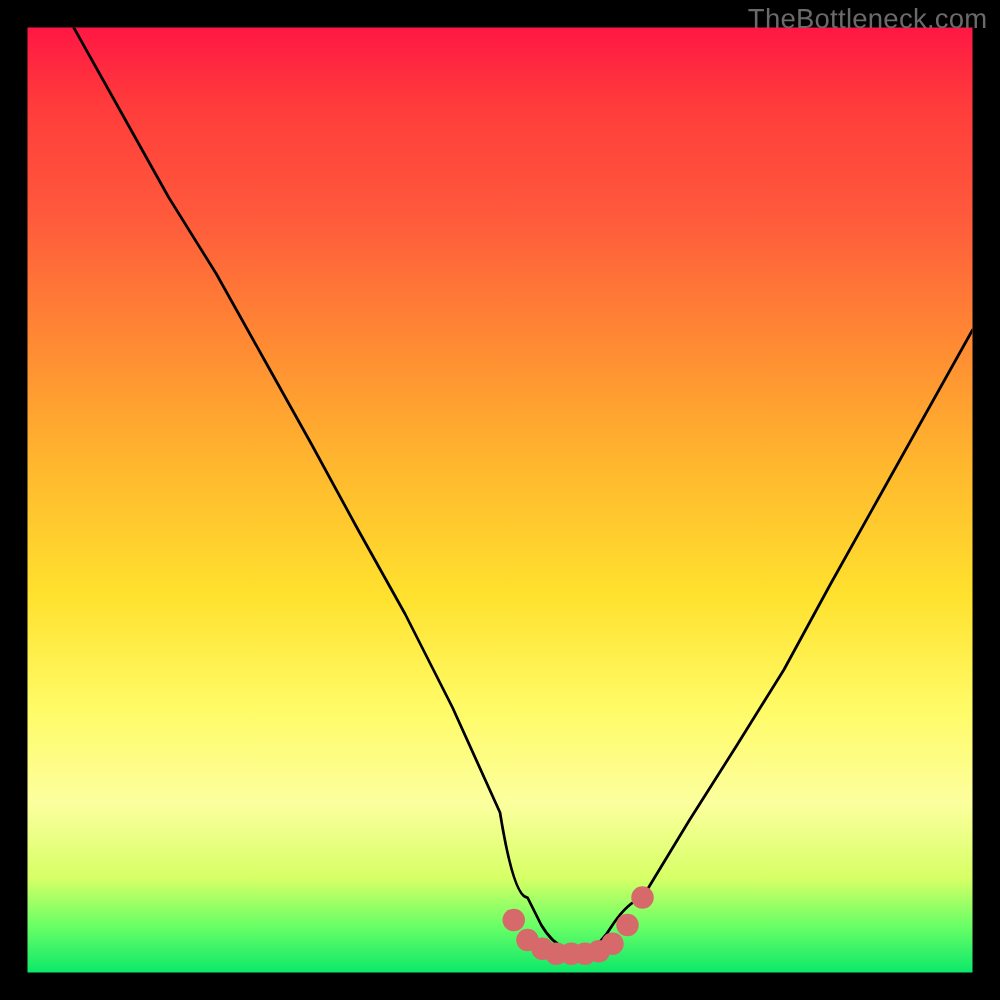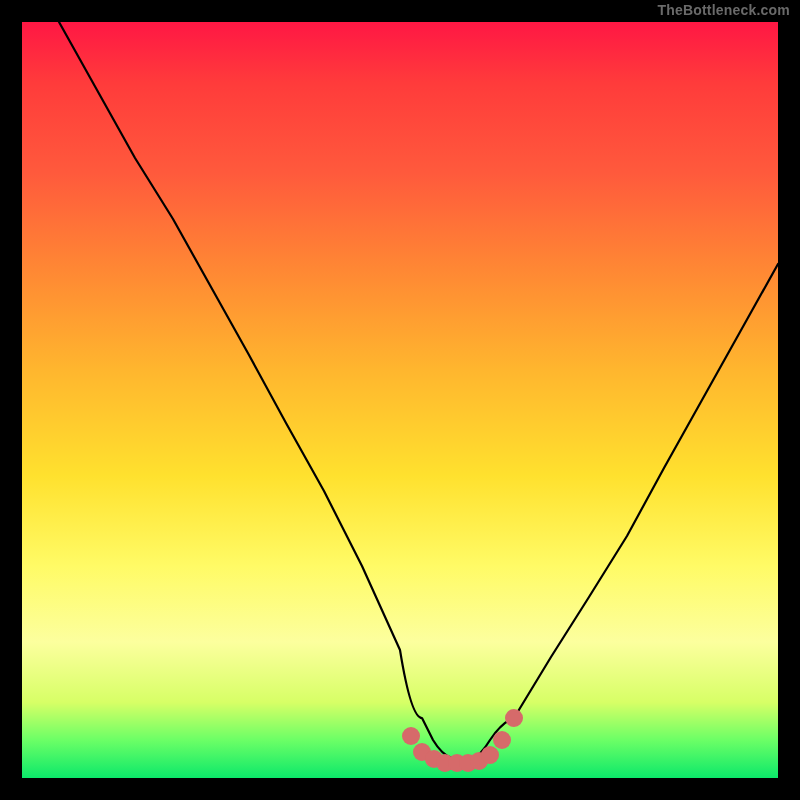--- a/index.html
+++ b/index.html
@@ -45,22 +45,22 @@
     position: absolute;
     left: 0;
     top: 0;
     width: 756px;
     height: 756px;
   }
   .watermark {
     position: absolute;
     top: 2px;
     right: 10px;
-    font-size: 14px;
-    font-weight: 700;
+    font-size: 22px;
+    font-weight: 400;
     color: #6a6a6a;
     letter-spacing: 0.2px;
     user-select: none;
     text-align: right;
   }
 </style>
 </head>
 <body>
 
 <div class="frame">

